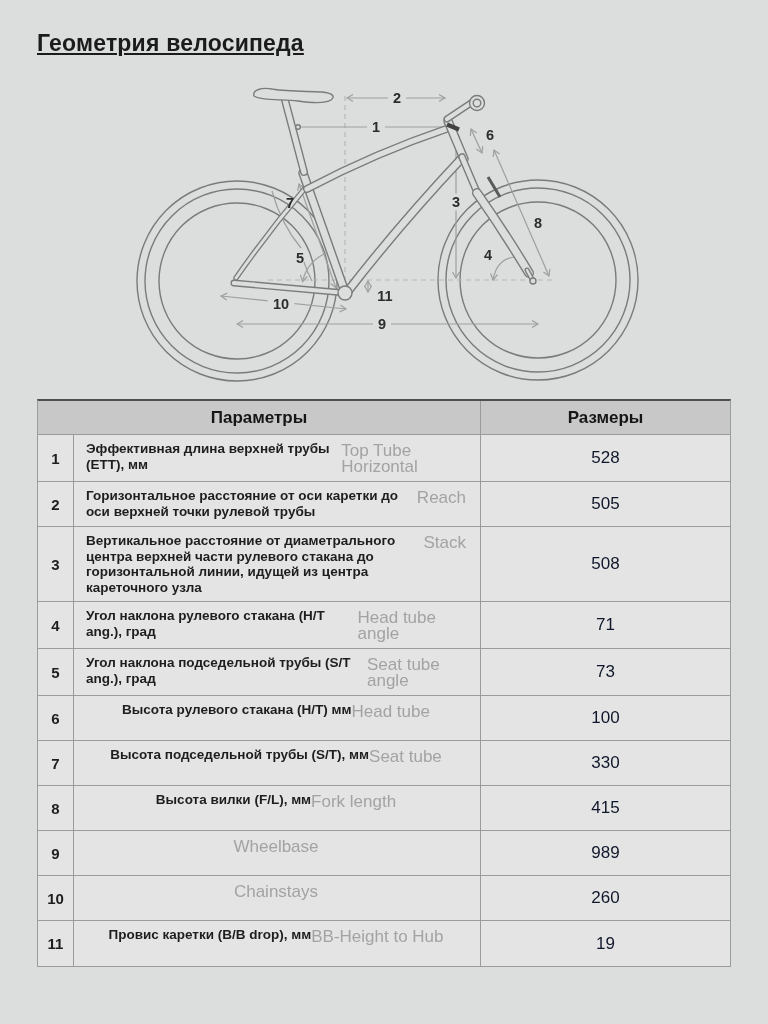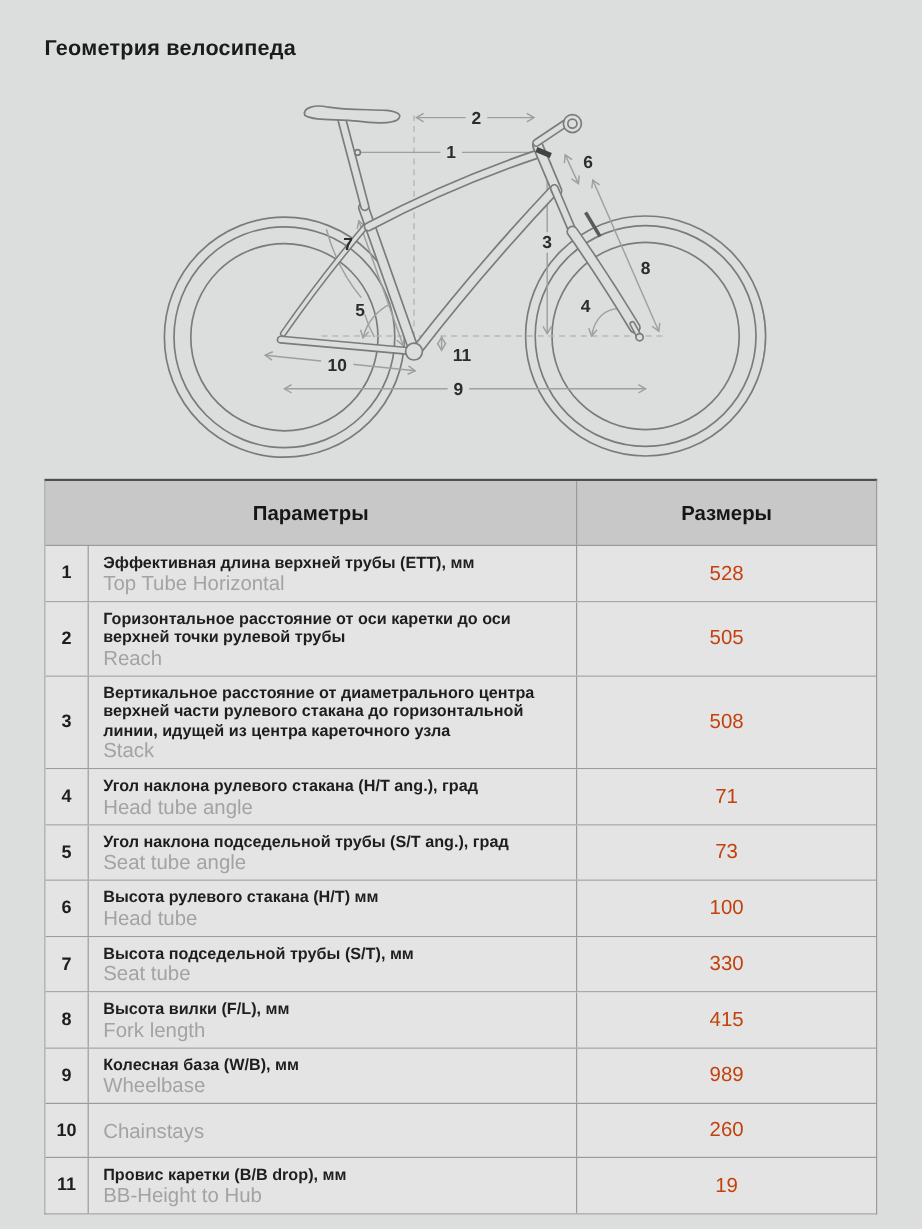--- a/index.html
+++ b/index.html
@@ -9,66 +9,66 @@
   }
   *{margin:0;padding:0;box-sizing:border-box;}
   html,body{width:768px;height:1024px;}
   body{
     background:var(--bg);
     font-family:"Liberation Sans", sans-serif;
     position:relative; overflow:hidden;
   }
   .page-title{
     position:absolute; left:37px; top:30px;
-    font-size:18px; font-weight:700; color:#1b1b1b; letter-spacing:.2px;
+    font-size:23px; font-weight:700; color:#1b1b1b; letter-spacing:.2px;text-decoration:underline;
   }
   svg.diagram{ position:absolute; left:0; top:0; pointer-events:none; }
 
   
   .w  { fill:none; stroke:var(--bike); stroke-width:1.4px; }
   .dim{ fill:none; stroke:var(--dim);  stroke-width:1.2px; }
   .dsh{ fill:none; stroke:var(--dash); stroke-width:1.2px; stroke-dasharray:5 4; }
   .t  { fill:none; stroke:var(--bike); stroke-linecap:round; }
   .ti { fill:none; stroke:var(--bg);   stroke-linecap:round; }
   .fillbg{ fill:var(--bg); stroke:var(--bike); stroke-width:1.4px; }
   .dimlabel{ font:700 14.5px "Liberation Sans",sans-serif; fill:var(--label); text-anchor:middle; }
   .gapRect{ fill:var(--bg); }
 
   
   .geo-table{
     position:absolute; left:37px; top:399px; width:694px;
     border:1px solid var(--border); border-top:2px solid var(--border-top);
     background:var(--row-bg);
   }
   .thead{
-    display:grid; grid-template-columns:443px 1fr; height:54px;
+    display:grid; grid-template-columns:443px 1fr; height:34px;
     background:var(--header-bg); border-bottom:1px solid var(--border);
   }
   .th{ display:flex; align-items:center; justify-content:center;
        font-size:17px; font-weight:700; color:#161616; }
   .th-params{ border-right:1px solid var(--border); }
   .trow{
     display:grid; grid-template-columns:36px 407px 1fr;
     min-height:45px; border-bottom:1px solid var(--border); background:var(--row-bg);
   }
   .trow:last-child{ border-bottom:none; }
   .cell-num{
     display:flex; align-items:center; justify-content:center;
     font-size:15px; font-weight:700; color:var(--text-dark);
     border-right:1px solid var(--border);
   }
   .cell-param{
-    display:flex; flex-direction:column; justify-content:center;
+    display:flex; flex-direction:row; justify-content:center;
     padding:6px 14px 6px 12px; border-right:1px solid var(--border);
   }
   .param-ru{ font-size:13.5px; font-weight:700; color:var(--text-dark); line-height:15.5px; }
   .param-en{ font-size:17px; font-weight:400; color:var(--text-gray); line-height:16px; margin-top:2px; }
   .cell-size{
     display:flex; align-items:center; justify-content:center;
-    font-size:17px; color:#c2410c;
+    font-size:17px; color:#0f172a;
   }
 </style>
 </head>
 <body>
 
 <svg class="diagram" width="768" height="399" viewBox="0 0 768 399" xmlns="http://www.w3.org/2000/svg">
   <defs>
     <marker id="ah" markerUnits="userSpaceOnUse" markerWidth="9" markerHeight="9" viewBox="0 0 9 9" refX="7.5" refY="4.5" orient="auto-start-reverse">
       <path d="M1.5,1 L7.5,4.5 L1.5,8" fill="none" stroke="#9da0a0" stroke-width="1.2"></path>
     </marker>
@@ -229,21 +229,20 @@
         <div class="cell-num">8</div>
         <div class="cell-param">
           <div class="param-ru">Высота вилки (F/L), мм</div>
           <div class="param-en">Fork length</div>
         </div>
         <div class="cell-size">415</div>
       </div>
       <div class="trow">
         <div class="cell-num">9</div>
         <div class="cell-param">
-          <div class="param-ru">Колесная база (W/B), мм</div>
           <div class="param-en">Wheelbase</div>
         </div>
         <div class="cell-size">989</div>
       </div>
       <div class="trow">
         <div class="cell-num">10</div>
         <div class="cell-param">
           <div class="param-en">Chainstays</div>
         </div>
         <div class="cell-size">260</div>

